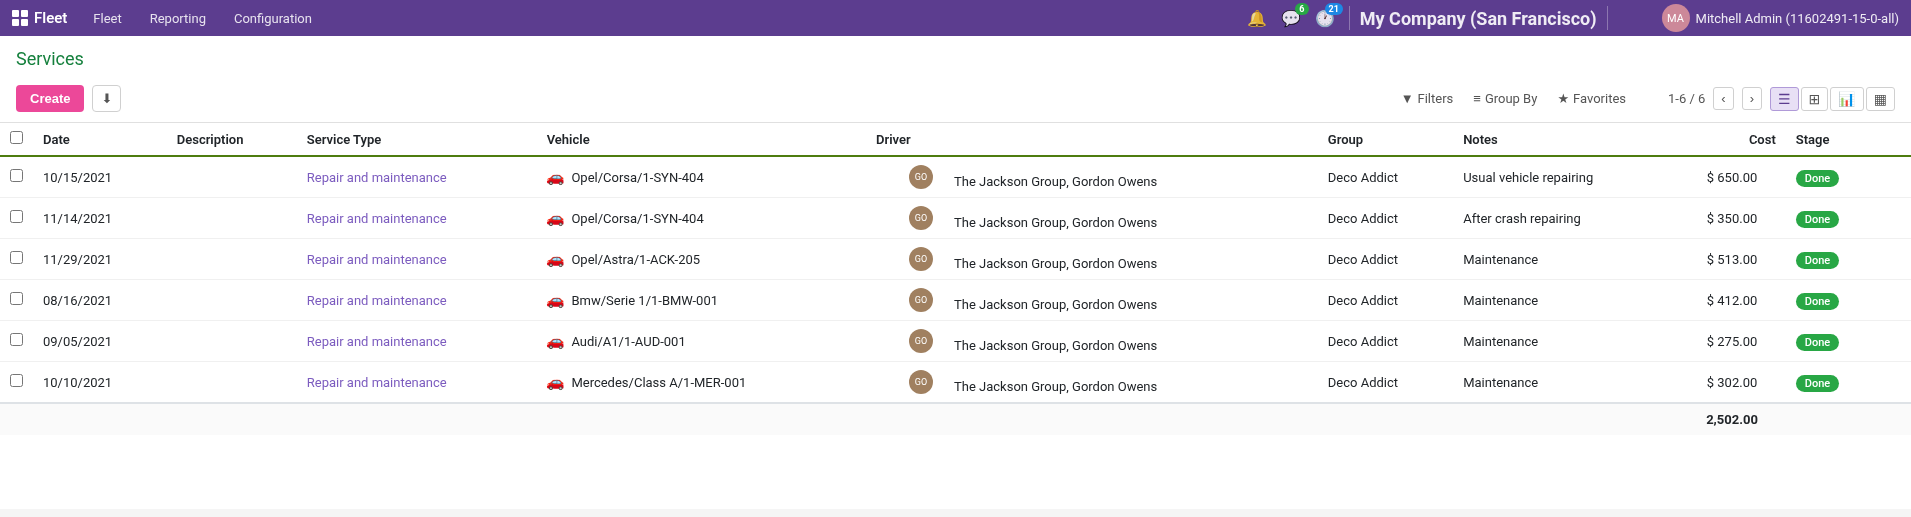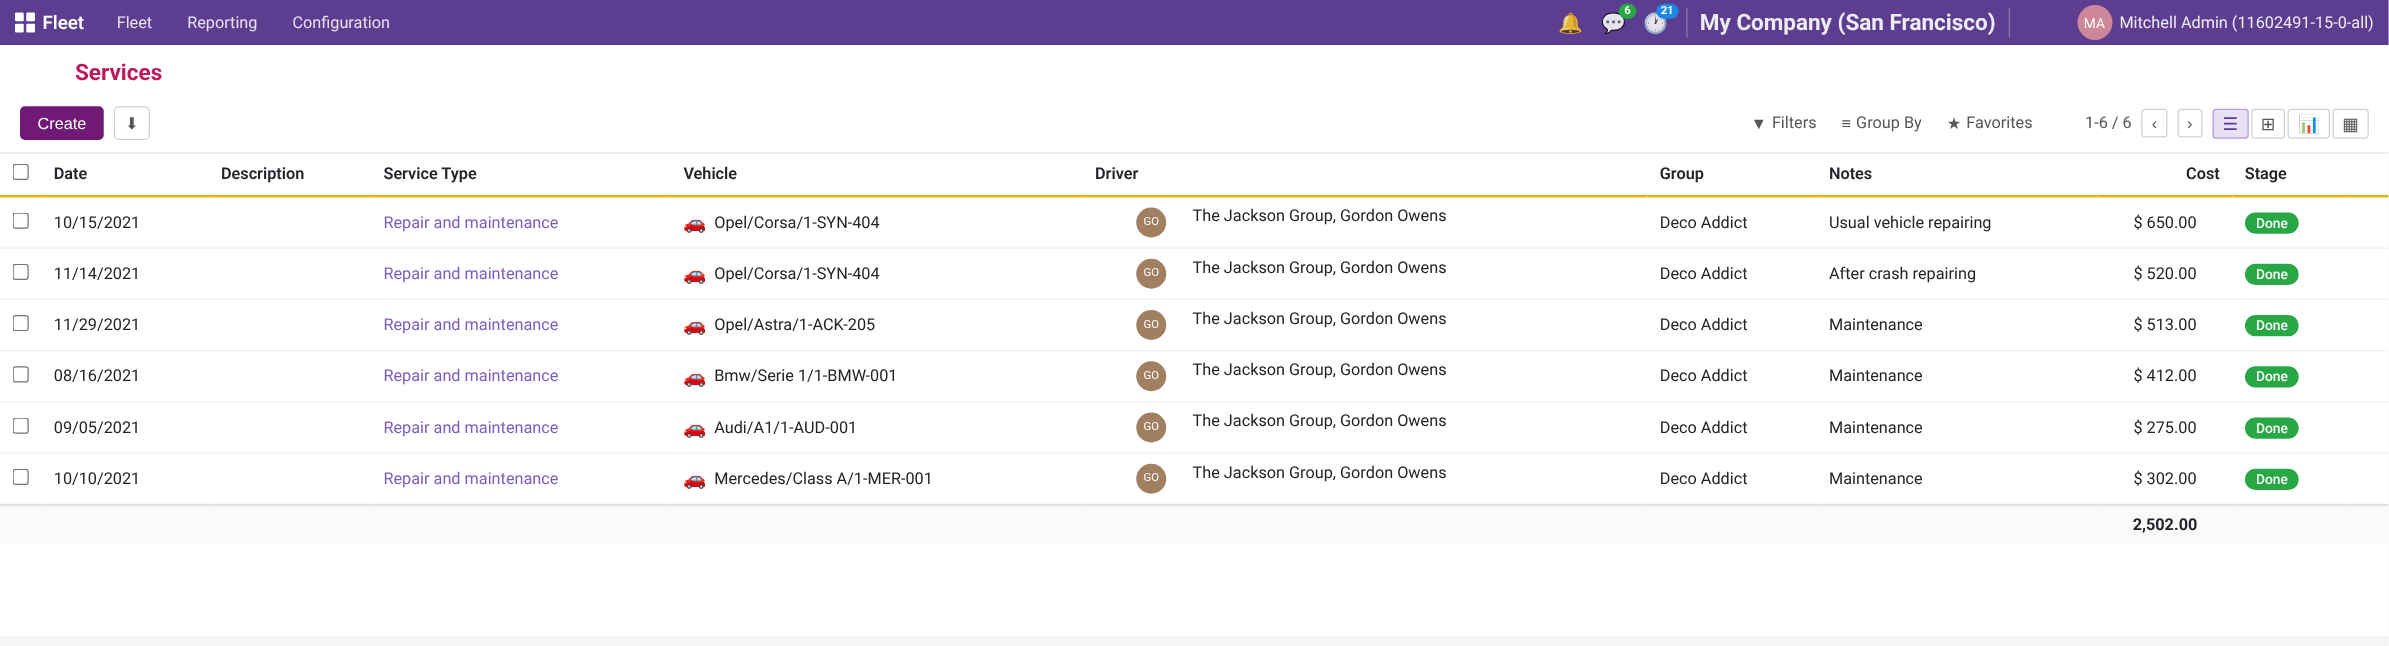--- a/index.html
+++ b/index.html
@@ -48,24 +48,24 @@
     }
 
     
     .content { background: white; min-height: calc(100vh - 44px); }
 
     
     .toolbar {
       display: flex; align-items: center; padding: 10px 16px; gap: 8px; background: white;
       border-bottom: 1px solid #e0e0e0;
     }
-    .page-title { font-size: 18px; font-weight: 700; color: #be185d; flex: 1; margin-left: 44px; }
+    .page-title { font-size: 18px; font-weight: 400; color: #15803d; flex: 1; }
     .btn-create {
-      background: #701a75; color: white; border: none; padding: 6px 14px;
-      border-radius: 4px; font-size: 13px; cursor: pointer; font-weight: 400;
+      background: #ec4899; color: white; border: none; padding: 6px 14px;
+      border-radius: 4px; font-size: 13px; cursor: pointer; font-weight: 700;
     }
     .btn-export {
       background: white; border: 1px solid #d0d0d0; padding: 5px 8px; border-radius: 4px;
       cursor: pointer; font-size: 13px; color: #555;
     }
     .search-bar {
       display: flex; align-items: center; border: 1px solid #d0d0d0; border-radius: 4px;
       padding: 4px 8px; width: 420px; background: white;
     }
     .search-bar input {
@@ -84,35 +84,35 @@
     .view-btns { display: flex; gap: 2px; }
     .view-btn {
       background: none; border: 1px solid #d0d0d0; padding: 3px 7px; border-radius: 3px;
       cursor: pointer; color: #555; font-size: 14px;
     }
     .view-btn.active { background: #e8e0f5; border-color: #b09ad8; color: #5c3d8f; }
 
     
     .table-wrapper { overflow-x: auto; }
     table { width: 100%; border-collapse: collapse; }
-    thead tr { border-bottom: 2px solid #eab308; padding-left: 22px; }
+    thead tr { border-bottom: 2px solid #4d7c0f; padding-left: 22px; }
     th {
       text-align: left; padding: 8px 10px; font-size: 13px; font-weight: 600;
       color: #212529; background: white; white-space: nowrap;
     }
     th.cost-col, td.cost-col { text-align: right; }
     tbody tr { border-bottom: 1px solid #f0f0f0; }
     td { padding: 8px 10px; font-size: 13px; color: #212529; vertical-align: middle; }
     td.link-cell { color: #7c5cbf; cursor: pointer; }
     td.date-cell { color: #212529; white-space: nowrap; }
     td.vendor-cell { color: #212529; }
     td.notes-cell { color: #212529; }
     td.cost-cell { text-align: center; white-space: nowrap; }
 
-    .driver-cell { display: flex; align-items: flex-start; gap: 21px; padding-left: 33px; }
+    .driver-cell { display: flex; align-items: flex-end; gap: 21px; padding-left: 33px; }
     .driver-avatar {
       width: 24px; height: 24px; border-radius: 50%; background: #a08060;
       display: flex; align-items: center; justify-content: center; font-size: 9px;
       color: white; flex-shrink: 0; overflow: hidden;
     }
     .vehicle-cell { display: flex; align-items: center; gap: 6px; }
     .car-icon { color: #aaa; font-size: 15px; }
 
     .badge-done {
       background: #28a745; color: white; font-size: 11px; font-weight: 500;
@@ -275,21 +275,21 @@
         </div>
       </td>
       <td>
         <div class="driver-cell">
           <div class="driver-avatar">GO</div>
           <span>The Jackson Group, Gordon Owens</span>
         </div>
       </td>
       <td class="vendor-cell">Deco Addict</td>
       <td class="notes-cell">After crash repairing</td>
-      <td class="cost-cell">$ 520.00</td>
+      <td class="cost-cell">$ 350.00</td>
       <td>
         <span class="badge-done">Done</span>
       </td>
       <td></td>
     </tr>
           <tr>
       <td class="checkbox-col">
         <input type="checkbox" style="">
       </td>
       <td class="date-cell">11/29/2021</td>

